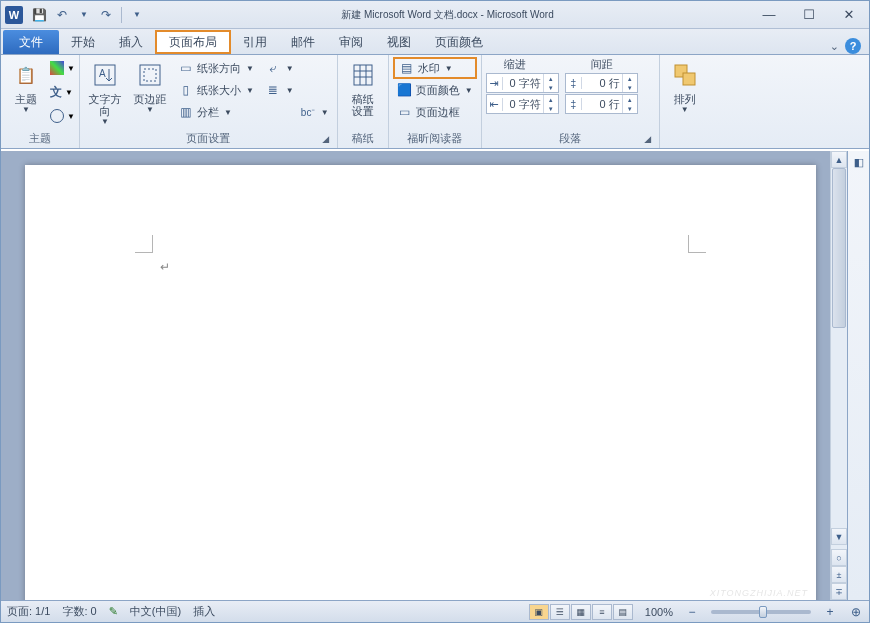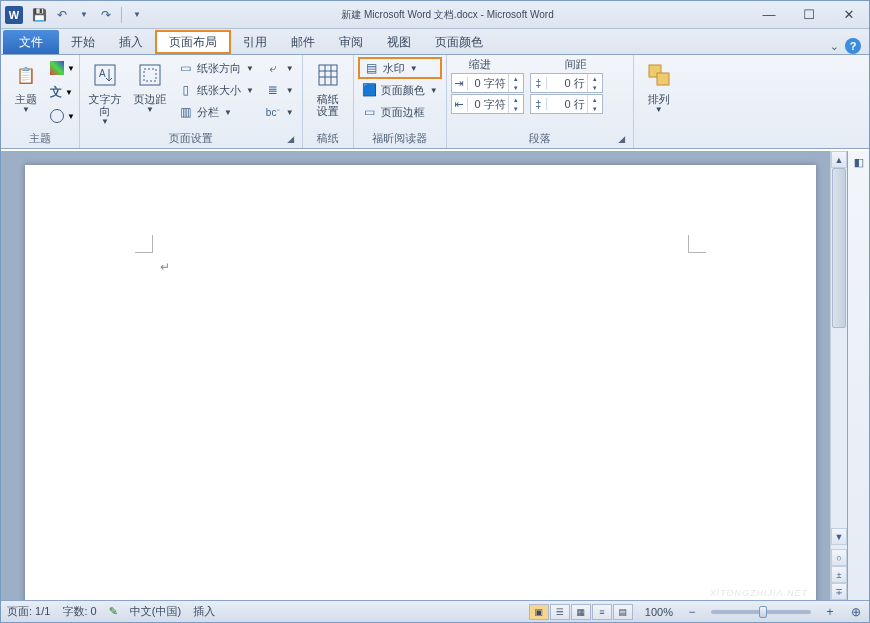--- a/index.html
+++ b/index.html
@@ -41,21 +41,21 @@
     .small-btn-icon { width: 16px; height: 16px; display: flex; align-items: center; justify-content: center; font-size: 12px; color: #3e5f8a; }
     .small-btn-label { font-size: 11px; color: #3b4a5f; }
     .small-btn .drop { font-size: 8px; color: #3b4a5f; margin-left: 2px; }
     .small-btn.highlighted { border: 2px solid #e38b2b; }
     
     .theme-palette { display: flex; flex-direction: column; gap: 2px; }
     .theme-row { display: flex; align-items: center; gap: 3px; height: 22px; cursor: pointer; }
     
     
     .para-col { display: flex; flex-direction: column; gap: 1px; }
-    .para-header-row { display: flex; gap: 14px; }
+    .para-header-row { display: flex; gap: 5px; }
     .para-header { font-size: 11px; color: #3b4a5f; width: 82px; padding-left: 18px; }
     .para-row { display: flex; align-items: center; gap: 6px; }
     .spin-ctrl { display: flex; align-items: center; border: 1px solid #aab9cf; background: #fff; height: 20px; }
     .spin-ic { width: 16px; text-align: center; font-size: 11px; color: #3e5f8a; border-right: 1px solid #d0d8e5; }
     .spin-val { width: 40px; font-size: 11px; padding: 0 2px; color: #3b4a5f; text-align: right; }
     .spin-btns { display: flex; flex-direction: column; border-left: 1px solid #d0d8e5; }
     .spin-up, .spin-down { width: 14px; height: 9px; font-size: 6px; display: flex; align-items: center; justify-content: center; color: #3e5f8a; cursor: pointer; }
     
     
     .doc-area { position: absolute; top: 150px; bottom: 22px; left: 0; right: 0; background: #9daec7; display: flex; }
@@ -216,21 +216,21 @@
       <div class="small-btns">
         <div class="small-btn">
           <span class="small-btn-icon">⤶</span>
           <span class="drop">▼</span>
         </div>
         <div class="small-btn">
           <span class="small-btn-icon">≣</span>
           <span class="drop">▼</span>
         </div>
         <div class="small-btn">
-          <span class="small-btn-icon" style="font-size:10px;">bc⁻</span>
+          <span class="small-btn-icon" style="font-size:10px;margin-left:35px;">bc⁻</span>
           <span class="drop">▼</span>
         </div>
       </div>
     </div>
     <div class="group-label">
       <span>页面设置</span>
       <span class="group-launcher">◢</span>
     </div>
   </div>
 

